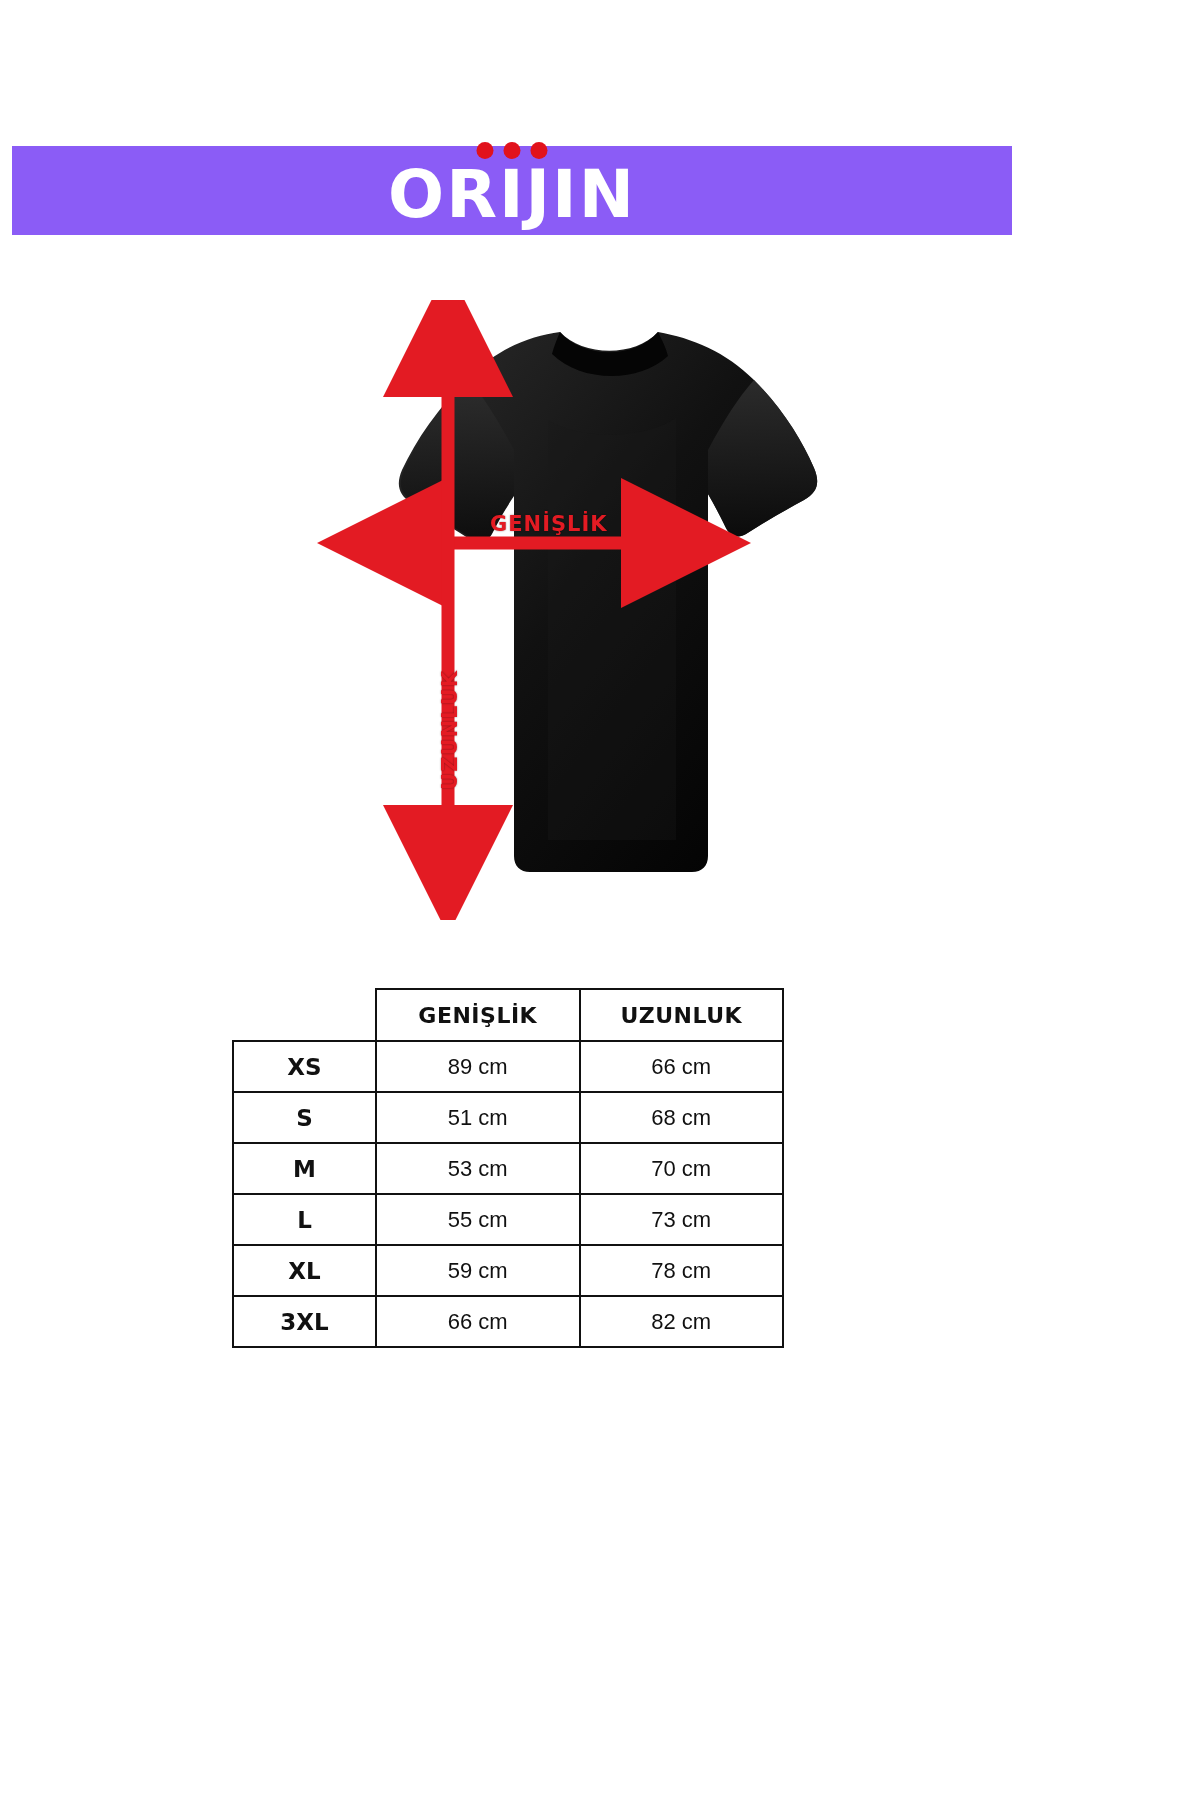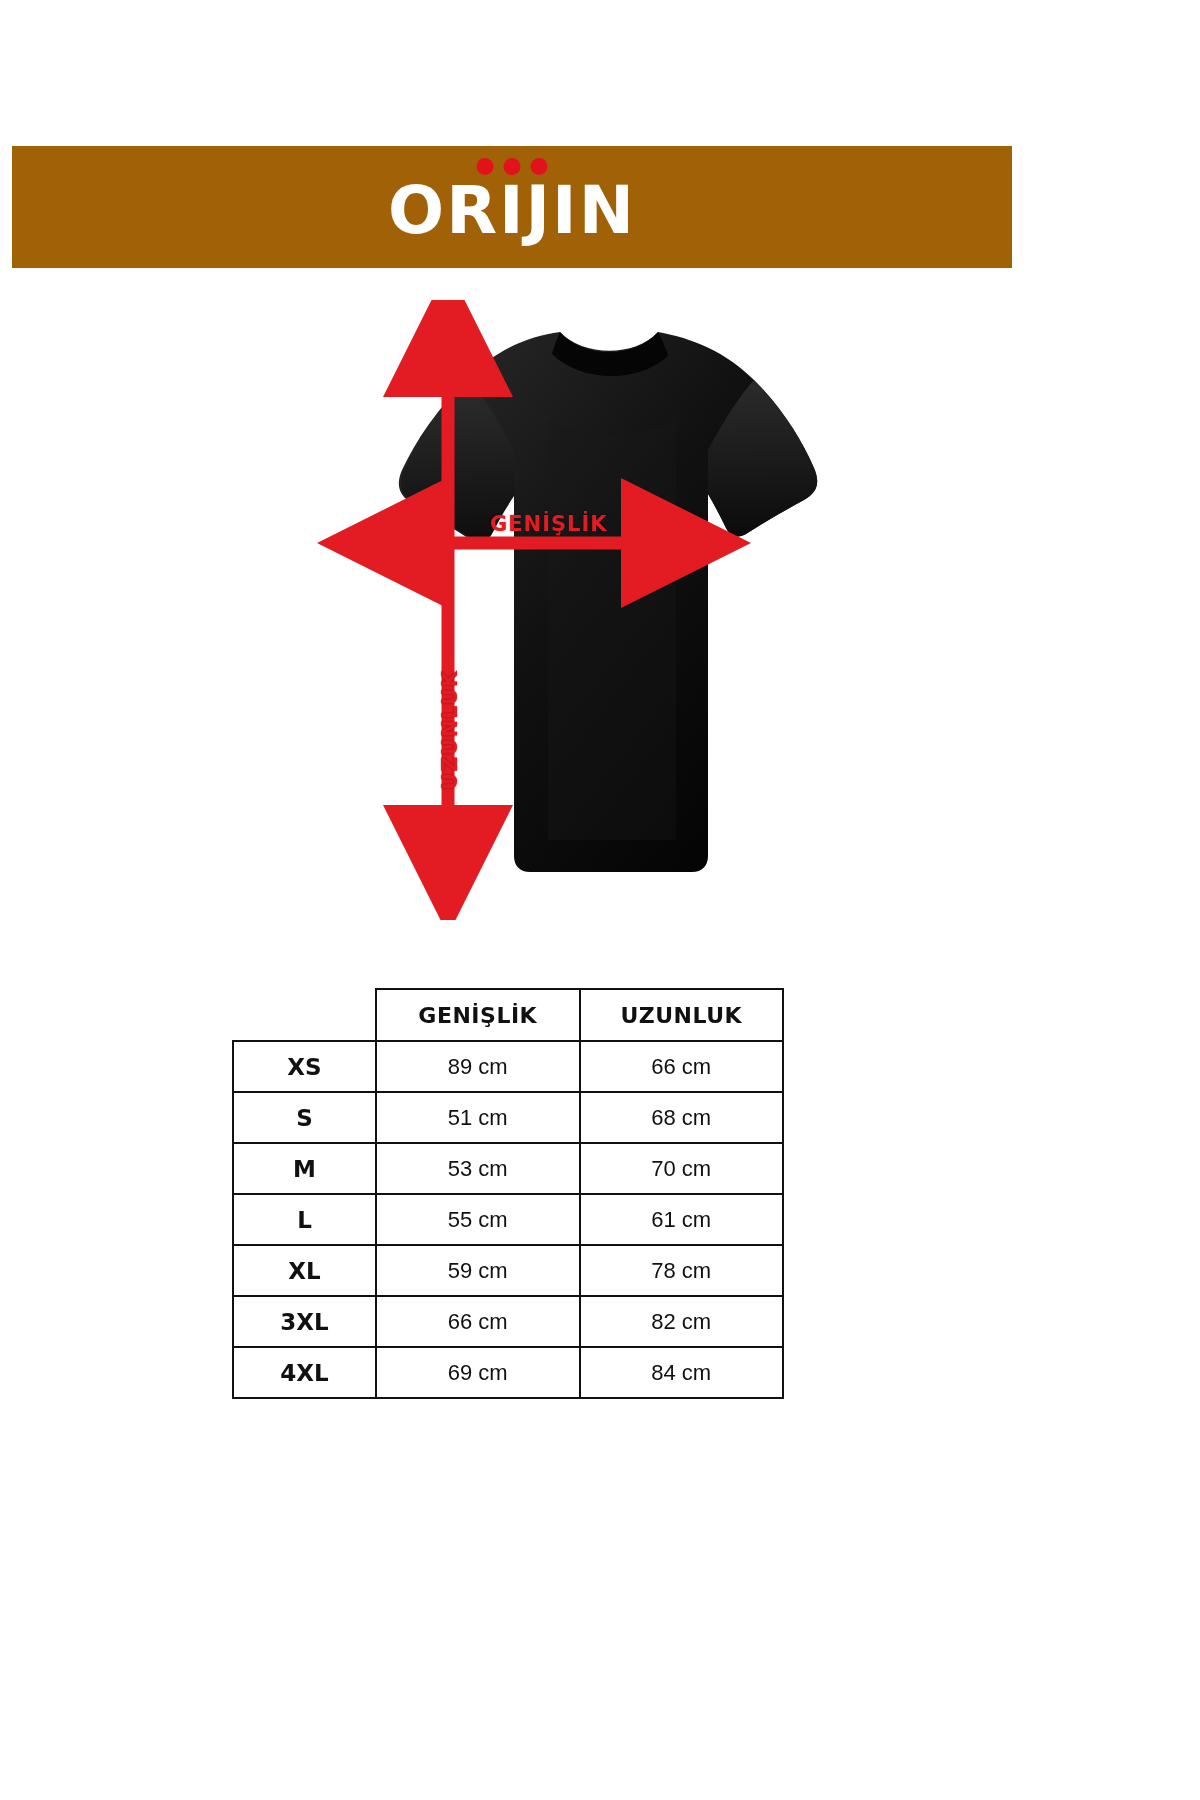--- a/index.html
+++ b/index.html
@@ -14,22 +14,22 @@
     font-family: "Liberation Sans", sans-serif;
     overflow: hidden;
   }
 
   
   .banner {
     position: absolute;
     left: 12px;
     top: 146px;
     width: 1000px;
-    height: 122px;
-    background: #a16207;
+    height: 89px;
+    background: #8b5cf6;
     display: flex;
     align-items: center;
     justify-content: center;
   }
   .logo-wrap {
     position: relative;
     display: inline-block;
     padding-top: 8px;
   }
   .logo-text {
@@ -237,32 +237,27 @@
         <td>68 cm</td>
       </tr>
       <tr>
         <td class="size-cell">M</td>
         <td>53 cm</td>
         <td>70 cm</td>
       </tr>
       <tr>
         <td class="size-cell">L</td>
         <td>55 cm</td>
-        <td>61 cm</td>
+        <td>73 cm</td>
       </tr>
       <tr>
         <td class="size-cell">XL</td>
         <td>59 cm</td>
         <td>78 cm</td>
       </tr>
       <tr>
         <td class="size-cell">3XL</td>
         <td>66 cm</td>
         <td>82 cm</td>
       </tr>
-      <tr>
-        <td class="size-cell">4XL</td>
-        <td>69 cm</td>
-        <td>84 cm</td>
-      </tr>
     </tbody>
   </table>
 </div>
 
 </body></html>

